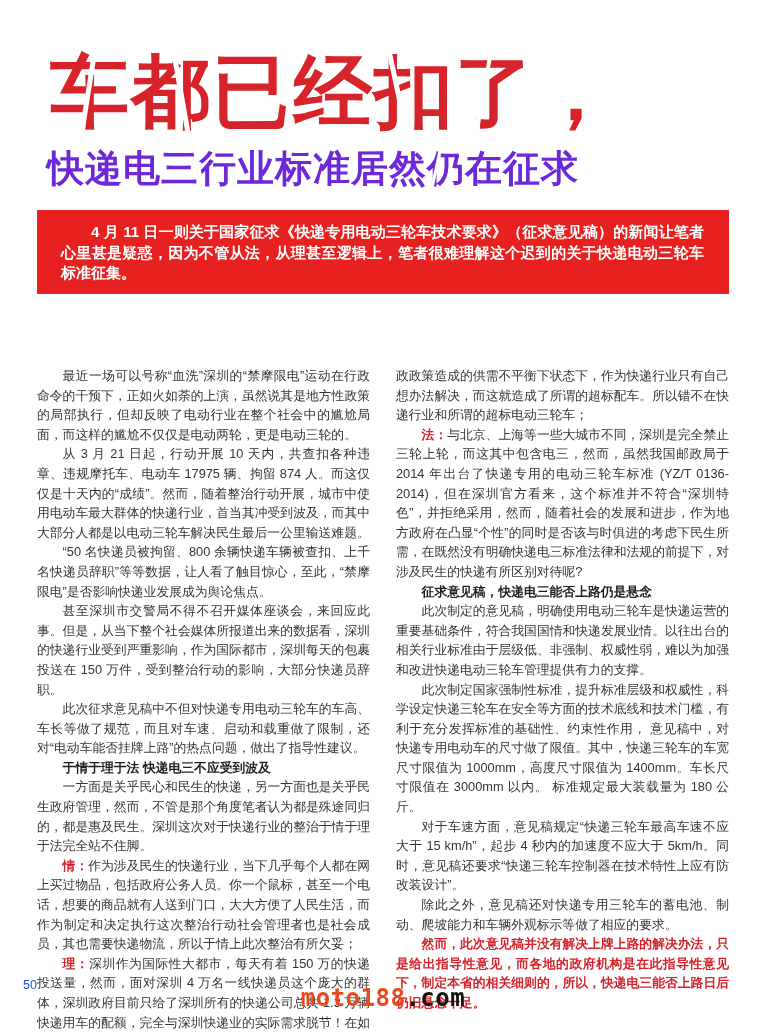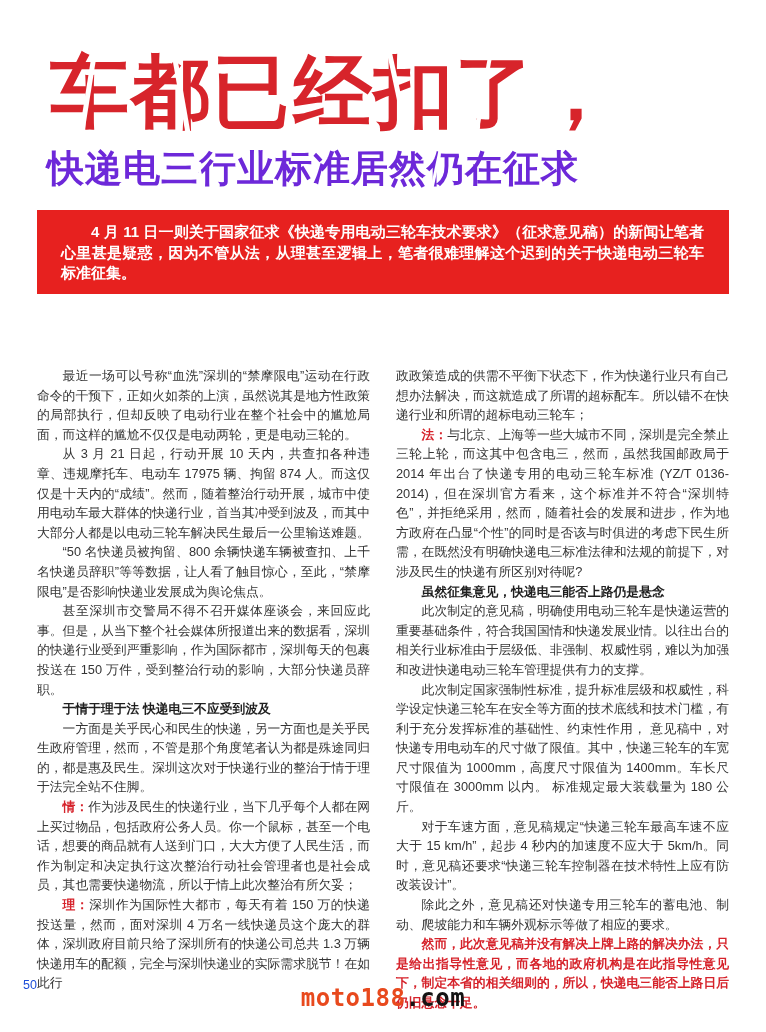--- a/index.html
+++ b/index.html
@@ -59,29 +59,30 @@
   <div class="lead-box">
     <p>4 月 11 日一则关于国家征求《快递专用电动三轮车技术要求》（征求意见稿）的新闻让笔者心里甚是疑惑，因为不管从法，从理甚至逻辑上，笔者很难理解这个迟到的关于快递电动三轮车标准征集。</p>
   </div>
 
   <main class="columns">
     <div class="col" id="col-left">
         <p>最近一场可以号称“血洗”深圳的“禁摩限电”运动在行政命令的干预下，正如火如荼的上演，虽然说其是地方性政策的局部执行，但却反映了电动行业在整个社会中的尴尬局面，而这样的尴尬不仅仅是电动两轮，更是电动三轮的。</p>
         <p>从 3 月 21 日起，行动开展 10 天内，共查扣各种违章、违规摩托车、电动车 17975 辆、拘留 874 人。而这仅仅是十天内的“成绩”。然而，随着整治行动开展，城市中使用电动车最大群体的快递行业，首当其冲受到波及，而其中大部分人都是以电动三轮车解决民生最后一公里输送难题。</p>
         <p>“50 名快递员被拘留、800 余辆快递车辆被查扣、上千名快递员辞职”等等数据，让人看了触目惊心，至此，“禁摩限电”是否影响快递业发展成为舆论焦点。</p>
         <p>甚至深圳市交警局不得不召开媒体座谈会，来回应此事。但是，从当下整个社会媒体所报道出来的数据看，深圳的快递行业受到严重影响，作为国际都市，深圳每天的包裹投送在 150 万件，受到整治行动的影响，大部分快递员辞职。</p>
+        <p>此次征求意见稿中不但对快递专用电动三轮车的车高、车长等做了规范，而且对车速、启动和载重做了限制，还对“电动车能否挂牌上路”的热点问题，做出了指导性建议。</p>
         <div class="subhead">于情于理于法 快递电三不应受到波及</div>
         <p>一方面是关乎民心和民生的快递，另一方面也是关乎民生政府管理，然而，不管是那个角度笔者认为都是殊途同归的，都是惠及民生。深圳这次对于快递行业的整治于情于理于法完全站不住脚。</p>
         <p><span class="label">情：</span>作为涉及民生的快递行业，当下几乎每个人都在网上买过物品，包括政府公务人员。你一个鼠标，甚至一个电话，想要的商品就有人送到门口，大大方便了人民生活，而作为制定和决定执行这次整治行动社会管理者也是社会成员，其也需要快递物流，所以于情上此次整治有所欠妥；</p>
         <p><span class="label">理：</span>深圳作为国际性大都市，每天有着 150 万的快递投送量，然而，面对深圳 4 万名一线快递员这个庞大的群体，深圳政府目前只给了深圳所有的快递公司总共 1.3 万辆快递用车的配额，完全与深圳快递业的实际需求脱节！在如此行</p>
       </div>
     <div class="col" id="col-right">
         <p class="noindent">政政策造成的供需不平衡下状态下，作为快递行业只有自己想办法解决，而这就造成了所谓的超标配车。所以错不在快递行业和所谓的超标电动三轮车；</p>
         <p><span class="label">法：</span>与北京、上海等一些大城市不同，深圳是完全禁止三轮上轮，而这其中包含电三，然而，虽然我国邮政局于 2014 年出台了快递专用的电动三轮车标准 (YZ/T 0136-2014)，但在深圳官方看来，这个标准并不符合“深圳特色”，并拒绝采用，然而，随着社会的发展和进步，作为地方政府在凸显“个性”的同时是否该与时俱进的考虑下民生所需，在既然没有明确快递电三标准法律和法规的前提下，对涉及民生的快递有所区别对待呢?</p>
-        <div class="subhead">虽然征集意见，快递电三能否上路仍是悬念</div>
+        <div class="subhead">征求意见稿，快递电三能否上路仍是悬念</div>
         <p>此次制定的意见稿，明确使用电动三轮车是快递运营的重要基础条件，符合我国国情和快递发展业情。以往出台的相关行业标准由于层级低、非强制、权威性弱，难以为加强和改进快递电动三轮车管理提供有力的支撑。</p>
         <p>此次制定国家强制性标准，提升标准层级和权威性，科学设定快递三轮车在安全等方面的技术底线和技术门槛，有利于充分发挥标准的基础性、约束性作用， 意见稿中，对快递专用电动车的尺寸做了限值。其中，快递三轮车的车宽尺寸限值为 1000mm，高度尺寸限值为 1400mm。车长尺寸限值在 3000mm 以内。 标准规定最大装载量为 180 公斤。</p>
         <p>对于车速方面，意见稿规定“快递三轮车最高车速不应大于 15 km/h”，起步 4 秒内的加速度不应大于 5km/h。同时，意见稿还要求“快递三轮车控制器在技术特性上应有防改装设计”。</p>
         <p>除此之外，意见稿还对快递专用三轮车的蓄电池、制动、爬坡能力和车辆外观标示等做了相应的要求。</p>
         <p class="red">然而，此次意见稿并没有解决上牌上路的解决办法，只是给出指导性意见，而各地的政府机构是在此指导性意见下，制定本省的相关细则的，所以，快递电三能否上路日后仍旧悬念十足。</p>
       </div>
   </main>
 
   <div class="page-number">50</div>
 

